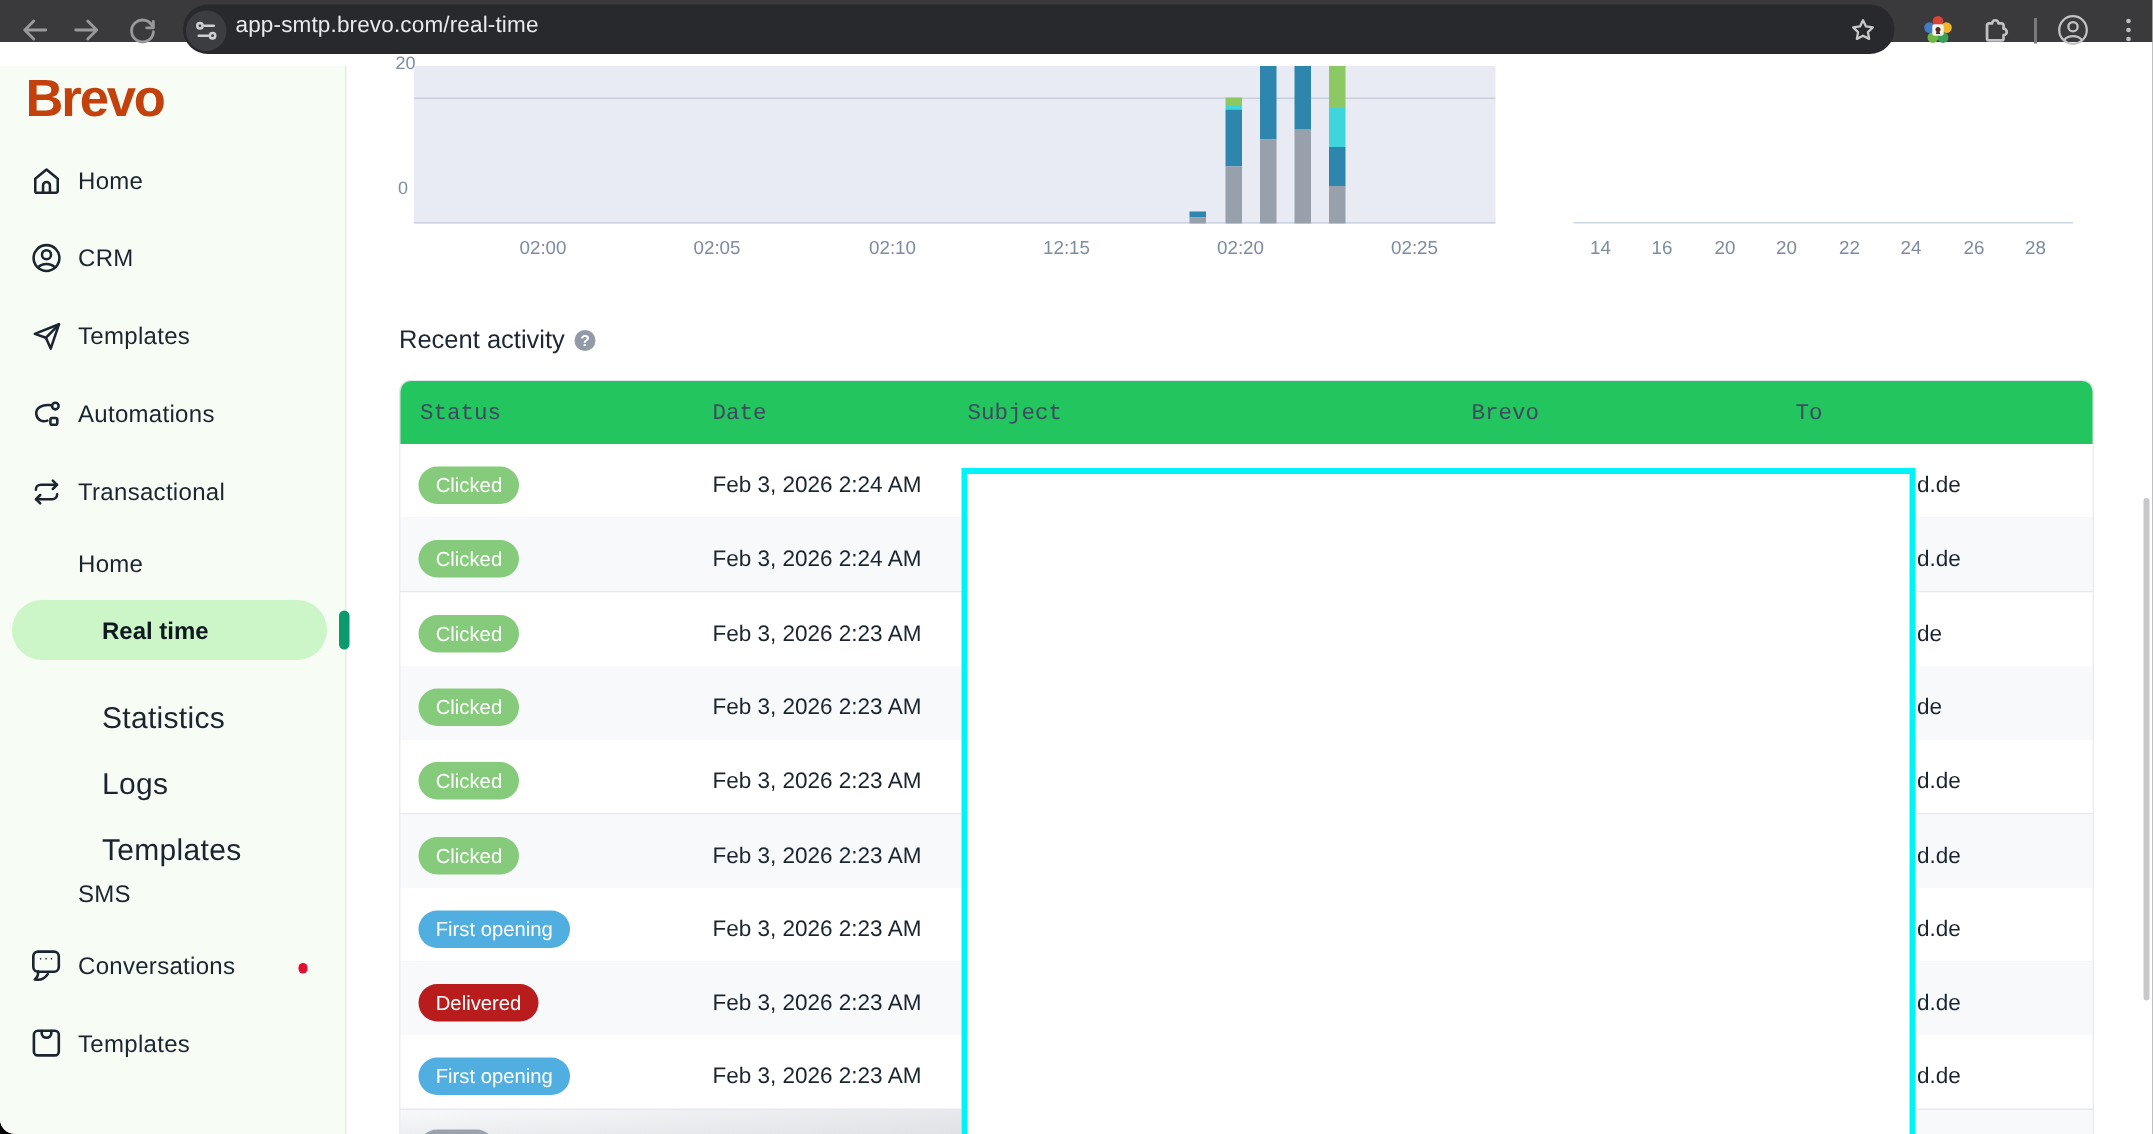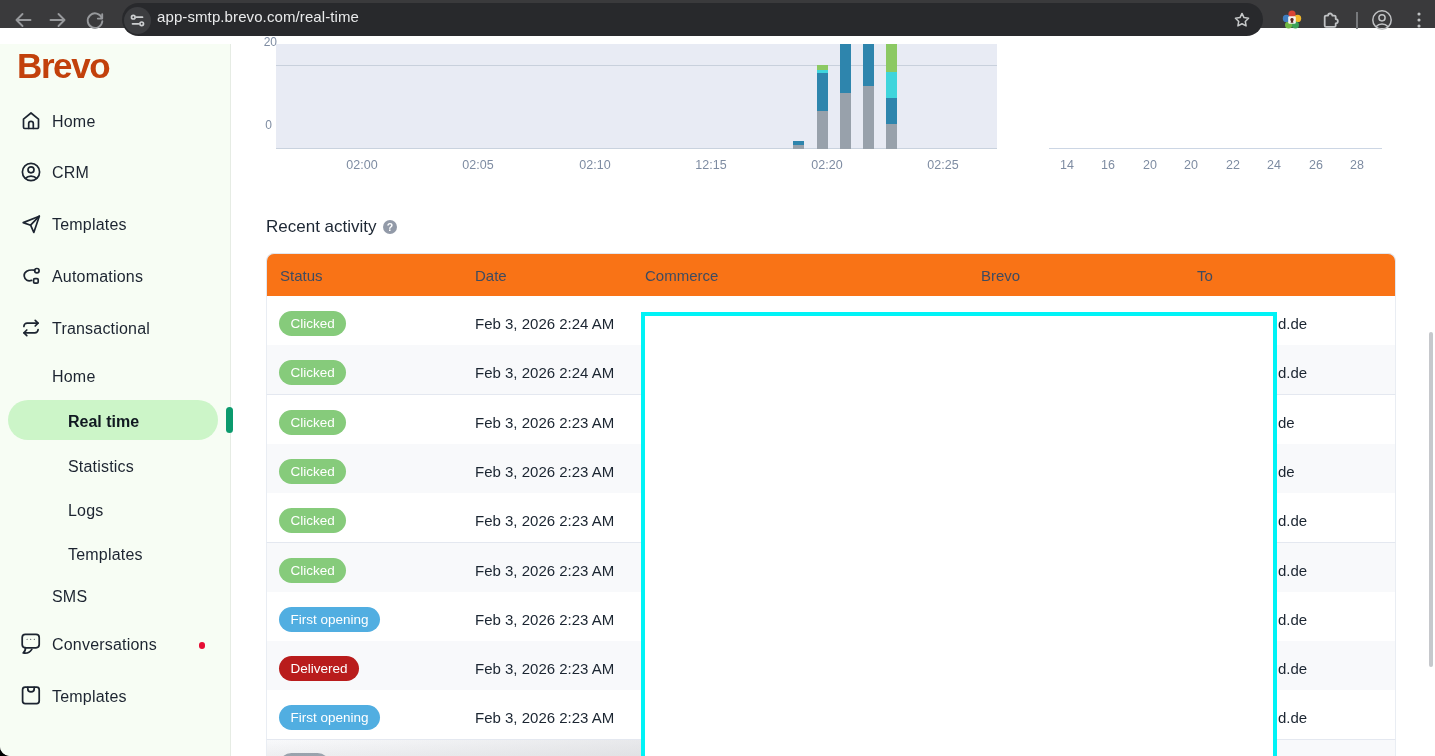--- a/index.html
+++ b/index.html
@@ -8,42 +8,42 @@
   #win{position:absolute;left:0;top:0;width:1435px;height:756px;background:#fff;
        border-bottom-left-radius:10px;overflow:hidden;}
   .abs{position:absolute;}
   
   #toolbar{position:absolute;left:0;top:0;width:1435px;height:28px;background:#3a3a3c;z-index:50;}
   #urlpill{position:absolute;left:122px;top:3px;width:1141px;height:33px;border-radius:17px;background:#28292c;}
   #urltext{position:absolute;left:157px;top:0;height:33px;line-height:34px;font-size:15px;color:#e9eaeb;letter-spacing:.1px;}
   
   #sidebar{position:absolute;left:0;top:44px;width:230px;height:712px;background:#f7fdf4;border-right:1px solid #e6ece4;}
   .navitem{position:absolute;left:52px;font-size:16px;letter-spacing:.2px;color:#1c2430;white-space:nowrap;margin-top:0.5px;line-height:21px;}
-  .subitem{position:absolute;left:68px;font-size:16px;letter-spacing:.2px;color:#1c2430;white-space:nowrap;margin-top:2px;line-height:21px;}
+  .subitem{position:absolute;left:68px;font-size:20px;letter-spacing:.2px;color:#1c2430;white-space:nowrap;margin-top:15px;line-height:21px;}
   #logo{position:absolute;left:17px;top:5px;}
   #realpill{position:absolute;left:8px;top:356px;width:210px;height:40px;border-radius:20px;background:#ccf5c8;}
   #realtext{position:absolute;left:68px;top:367px;font-size:16px;font-weight:bold;color:#101820;line-height:21px;}
   #realind{position:absolute;left:226px;top:363px;width:7px;height:26px;border-radius:3.5px;background:#0b9a6d;}
   .navicon{position:absolute;left:19px;}
   #reddot{position:absolute;left:198.5px;top:598px;width:6.5px;height:6.5px;border-radius:50%;background:#e60d33;}
   
   #plot{position:absolute;left:276px;top:44px;width:721px;height:104px;background:#e8ebf4;border-bottom:1px solid #c9d2de;}
   #grid1{position:absolute;left:0px;top:21px;width:721px;height:1px;background:#c8d0dc;}
   .bar{position:absolute;width:11px;}
   .xl{position:absolute;top:158px;font-size:12.5px;color:#7e8ca2;width:60px;text-align:center;}
   .xr{position:absolute;top:158px;font-size:12.5px;color:#7e8ca2;width:30px;text-align:center;}
   #ylab0{position:absolute;left:242px;top:118px;width:30px;text-align:right;font-size:12px;color:#7e8ca2;}
   #ylab20{position:absolute;left:247px;top:35px;width:30px;text-align:right;font-size:12px;color:#7e8ca2;}
   #axis2{position:absolute;left:1049px;top:148px;width:333px;height:1px;background:#ccd6e4;}
   
   #rahead{position:absolute;left:266px;top:217px;font-size:17px;color:#1d2734;}
   
   #tbl{position:absolute;left:266px;top:253px;width:1130px;height:503px;}
-  #thead{position:absolute;left:0;top:0;width:1128px;height:42px;background:#f97316;
-         border:1px solid #e2e6ee;border-bottom:1px solid #dfe3ec;border-radius:8px 8px 0 0;}
+  #thead{position:absolute;left:0;top:0;width:1128px;height:42px;background:#22c55e;
+         border:1px solid #e2e6ee;border-bottom:1px solid #dfe3ec;border-radius:8px 8px 0 0;font-family:Liberation Mono, monospace;}
   .th{position:absolute;top:0;height:42px;line-height:43px;font-size:15px;color:#3f4b60;}
   .row{position:absolute;left:0;width:1128px;height:49px;border-left:1px solid #e9edf3;border-right:1px solid #e9edf3;border-bottom:1px solid #e4e8f0;background:#fff;}
   .row.alt{background:#f8f9fb;}
   .badge{position:absolute;left:12px;top:15px;height:25px;border-radius:13px;color:#fff;
          font-size:13.5px;line-height:25.5px;padding:0 11.5px;}
   .bg-g{background:#86cb7b;}
   .bg-b{background:#51aee1;}
   .bg-d{background:#b91c1c;}
   .bg-x{background:#8f9aa6;}
   .date{position:absolute;left:208px;top:3px;height:49px;line-height:50px;font-size:15px;color:#1b2531;}
@@ -105,21 +105,21 @@
   <div id="rahead">Recent activity</div>
   <svg class="abs" style="left:382px;top:219px" width="16" height="16" viewBox="0 0 16 16">
     <circle cx="8" cy="8" r="7" fill="#929aa8"></circle>
     <text x="8" y="11.8" font-size="10.5" font-weight="bold" fill="#fff" text-anchor="middle" font-family="Liberation Sans, sans-serif">?</text>
   </svg>
 
   <div id="tbl">
     <div id="thead">
       <div class="th" style="left:13px">Status</div>
       <div class="th" style="left:208px">Date</div>
-      <div class="th" style="left:378px">Commerce</div>
+      <div class="th" style="left:378px">Subject</div>
       <div class="th" style="left:714px">Brevo</div>
       <div class="th" style="left:930px">To</div>
     </div>
     <div class="row" style="top:43px">
       <span class="badge bg-g">Clicked</span>
         <span class="date">Feb 3, 2026 2:24 AM</span>
         <span class="tofrag">d.de</span>
     </div>
     <div class="row alt" style="top:92.3px">
       <span class="badge bg-g">Clicked</span>

